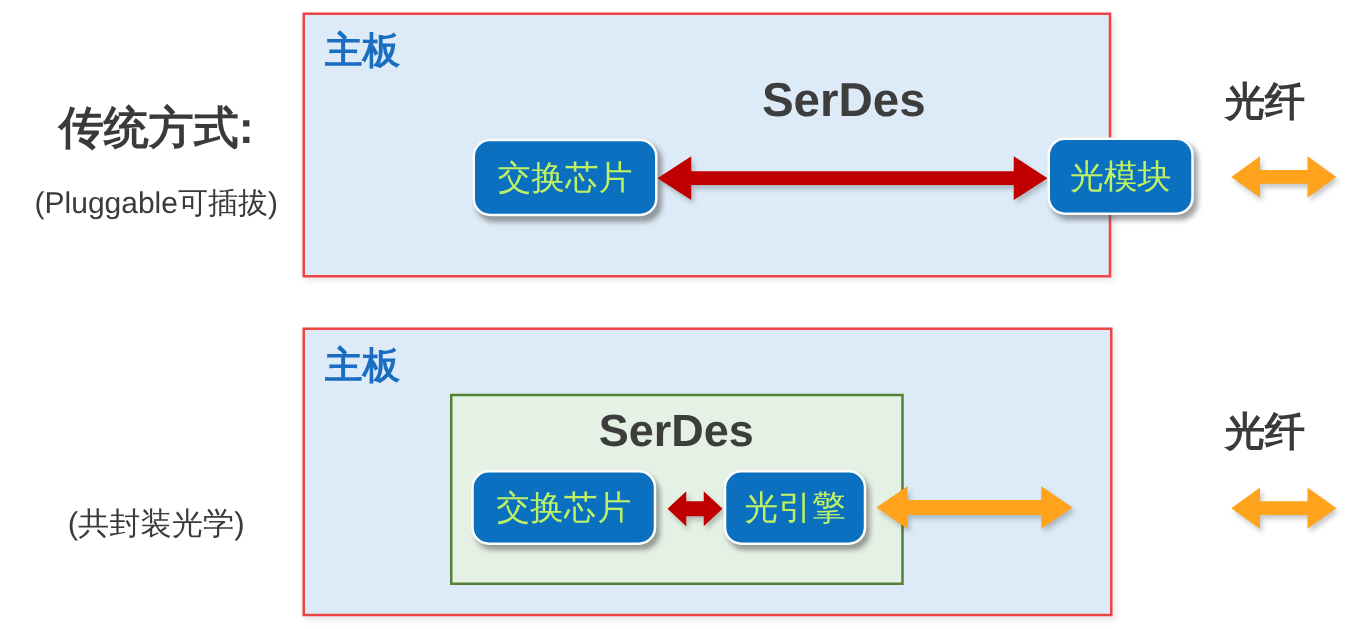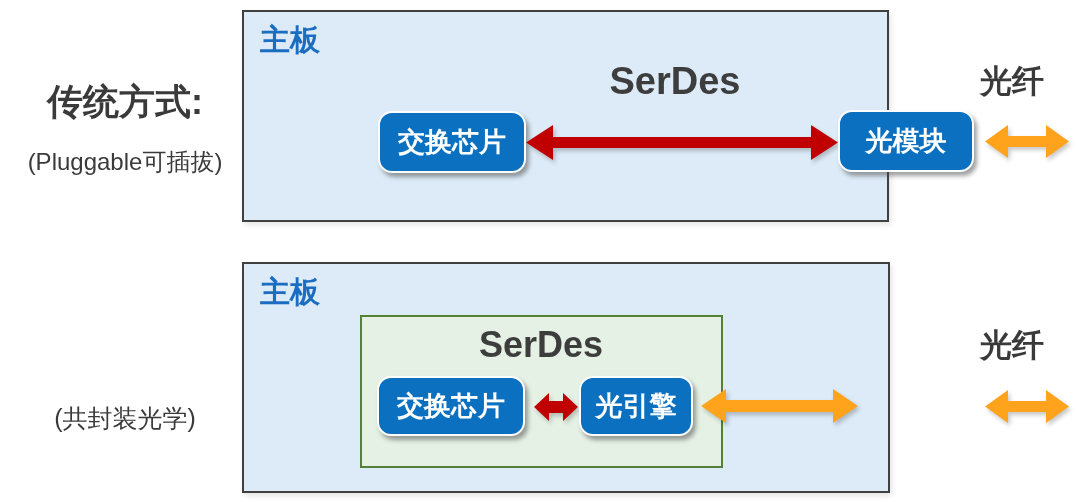--- a/index.html
+++ b/index.html
@@ -21,21 +21,21 @@
   }
   .side-subtitle {
     font-size: 24px;
     font-weight: normal;
     color: #3a3a3a;
     text-align: center;
     white-space: nowrap;
   }
   .board {
     background: #dcebf7;
-    border: 2px solid #404040;
+    border: 2px solid #ef4444;
     box-shadow: 2px 3px 5px rgba(0,0,0,0.10);
     box-sizing: border-box;
   }
   .board-label {
     position: absolute;
     left: 16px;
     top: 8px;
     font-size: 30px;
     font-weight: bold;
     color: #1b6dc1;
@@ -58,22 +58,22 @@
     font-weight: bold;
     color: #3a3a3a;
     text-align: center;
     white-space: nowrap;
   }
   .node {
     background: #0a70bf;
     border: 2px solid #fdfdfd;
     border-radius: 14px;
     box-shadow: 3px 4px 4px rgba(70,70,70,0.50);
-    color: #ffffff;
-    font-weight: bold;
+    color: #bef264;
+    font-weight: normal;
     font-size: 27px;
     display: flex;
     align-items: center;
     justify-content: center;
     box-sizing: border-box;
     white-space: nowrap;
   }
   .node.small-text { font-size: 22px; }
   .arrow { display: block; }
   .arrow polygon { stroke: none; }
@@ -94,21 +94,21 @@
   </div>
 
   <div class="abs serdes-label" style="left:560px; top:60px; width:230px;">SerDes</div>
 
   <div class="abs node" style="left:378px; top:111px; width:148px; height:62px;">交换芯片</div>
 
   <svg class="abs arrow red arrow-shadow" style="left:526px; top:122px;" width="312" height="41" viewBox="0 0 312 41">
     <polygon points="0,20.5 27,3 27,15 285,15 285,3 312,20.5 285,38 285,26 27,26 27,38"></polygon>
   </svg>
 
-  <div class="abs node" style="left:838px; top:110px; width:136px; height:62px;">光模块</div>
+  <div class="abs node" style="left:838px; top:110px; width:117px; height:62px;">光模块</div>
 
   <svg class="abs arrow orange arrow-shadow" style="left:985px; top:121px;" width="84" height="41" viewBox="0 0 84 41">
     <polygon points="0,20.5 23,4 23,15 61,15 61,4 84,20.5 61,37 61,26 23,26 23,37"></polygon>
   </svg>
 
   <div class="abs fiber-label" style="left:957px; top:60px; width:110px;">光纤</div>
 
   <div class="abs side-subtitle" style="left:10px; top:402px; width:230px; font-size:25px;">(共封装光学)</div>
 
   <div class="abs board" style="left:242px; top:262px; width:648px; height:231px;">

